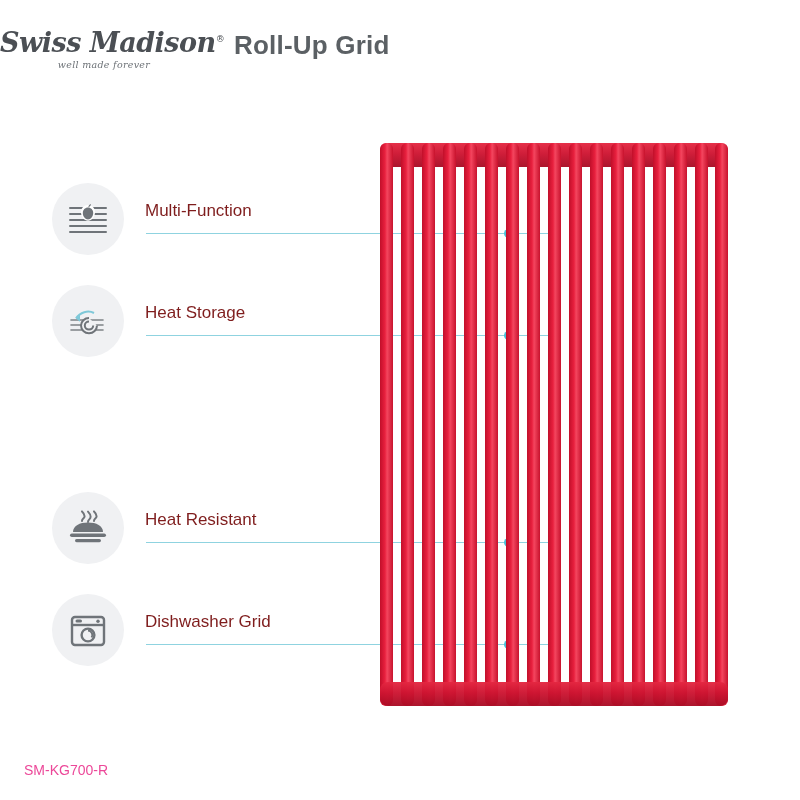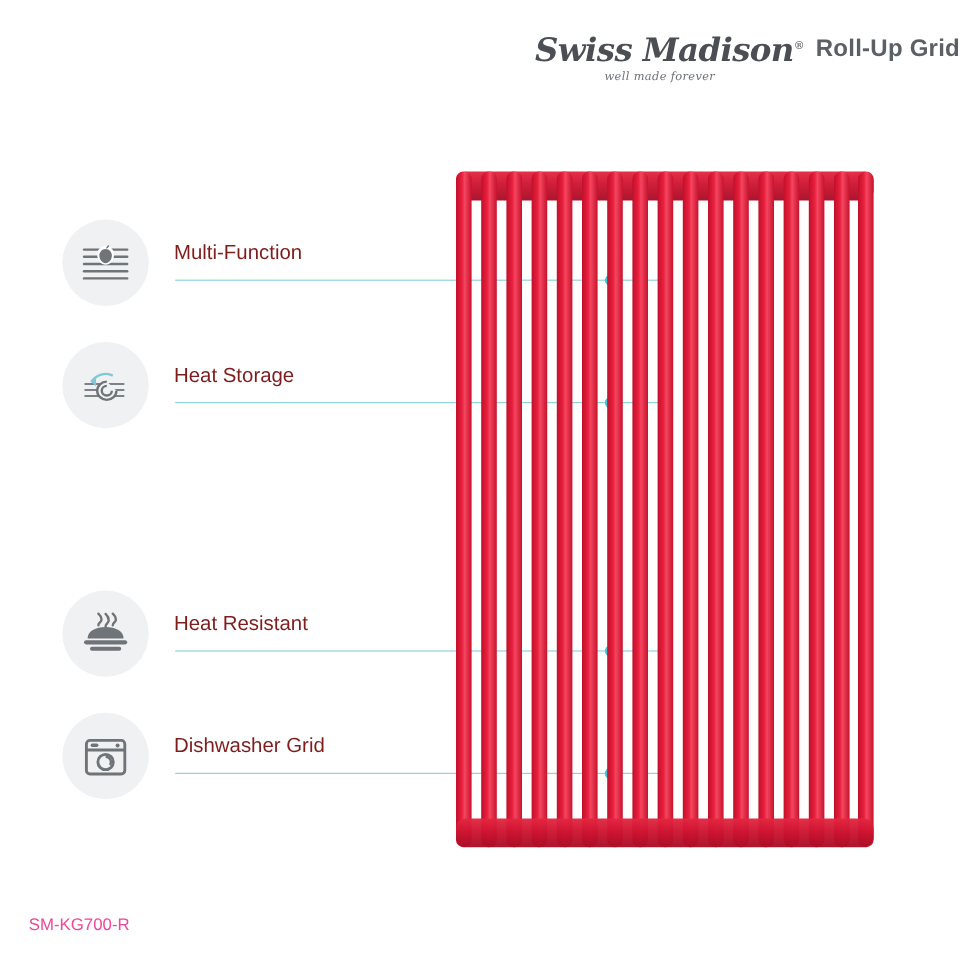--- a/index.html
+++ b/index.html
@@ -21,21 +21,21 @@
 
   
   .header {
     position: absolute;
     top: 22px;
     left: 0;
     width: 800px;
     height: 52px;
     display: flex;
     align-items: center;
-    justify-content: flex-end;
+    justify-content: flex-start;
   }
   .brand-block {
     display: flex;
     align-items: flex-start;
   }
   .brand-mark {
     position: relative;
     width: 222px;
     height: 48px;
   }
@@ -62,21 +62,21 @@
     color: #6d7277;
     letter-spacing: 0.3px;
     text-align: center;
     width: 200px;
     margin-top: 1px;
     margin-left: 4px;
   }
   .product-title {
     font-family: "Liberation Sans", sans-serif;
     font-weight: bold;
-    font-size: 20px;
+    font-size: 26px;
     color: #5b6064;
     letter-spacing: 0.2px;
     margin-left: 12px;
     margin-top: 6px;
     white-space: nowrap;
   }
 
   
   .feature {
     position: absolute;

